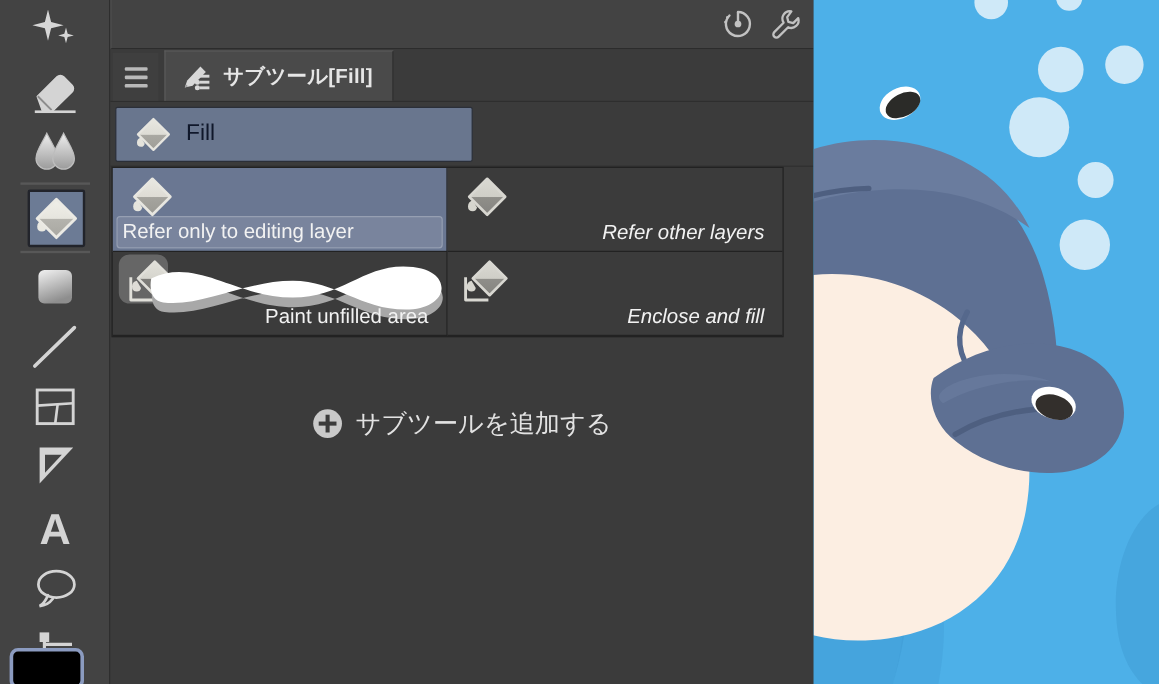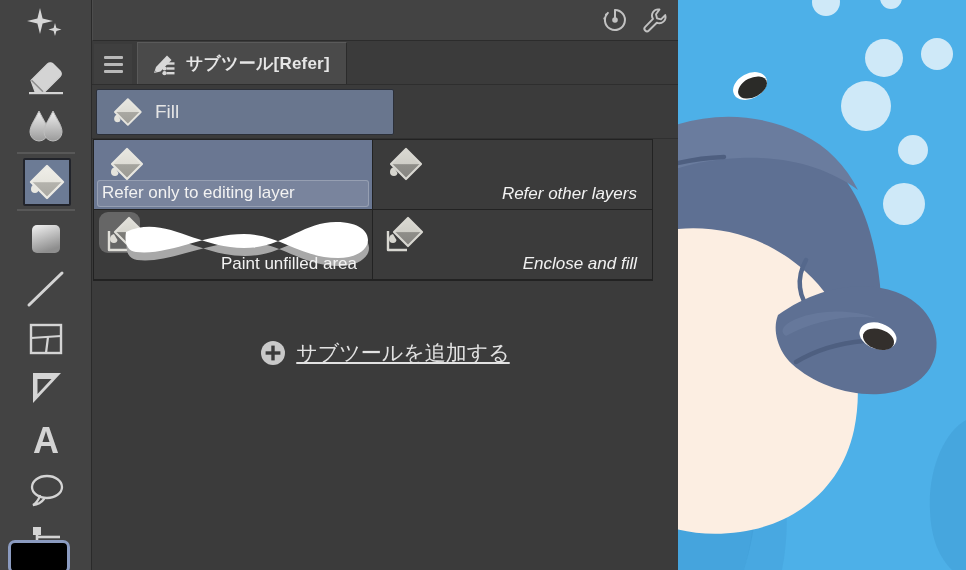--- a/index.html
+++ b/index.html
@@ -84,21 +84,21 @@
     display:flex; align-items:center;
     padding:0 0 0 2px;
     border-bottom:1px solid #303030;
   }
   #current-item {
     width:298px; height:46px; margin-left:2px;
     background:#69768e; border:1px solid #2b2f38; border-radius:2px;
     display:flex; align-items:center; gap:8px; padding-left:10px;
     cursor:pointer;
   }
-  #current-item .lbl { color:#e5e5e5; font-size:19px; }
+  #current-item .lbl { color:#0f172a; font-size:19px; }
 
   
   #grid {
     position:relative;
     width:560px; margin-left:1px;
     background:#2e2e2e;
     border:1px solid #222;
     display:grid; grid-template-columns:1fr 1fr; grid-auto-rows:70px;
   }
   .cell {
@@ -128,21 +128,21 @@
     background:rgba(255,255,255,0.22); border-radius:9px;
   }
   .stroke-svg { position:absolute; left:30px; top:-2px; width:250px; height:60px; }
 
   
   #add-subtool {
     margin-top:58px; display:flex; align-items:center; justify-content:center;
     gap:10px; cursor:pointer;
   }
   #add-subtool .plus-ico { width:26px; height:26px; display:block; }
-  #add-subtool .lbl { color:#e2e2e2; font-size:21px;text-decoration:underline; }
+  #add-subtool .lbl { color:#e2e2e2; font-size:21px; }
 
   
   #canvas-art {
     position:absolute; left:678px; top:0; width:288px; height:570px;
     overflow:hidden; background:#4db0e8;
   }
   #canvas-art svg { display:block; width:288px; height:570px; }
 </style>
 </head>
 <body>
@@ -284,21 +284,21 @@
         <svg style="width:30px;height:30px;display:block" viewBox="0 0 30 30">
           <path d="M6 24 L8 18 L19 6.5 L23.5 11 L12.5 22.5 Z" fill="#d8d8d8"></path>
           <path d="M6 24 L8.6 22.8 L7.2 21.4 Z" fill="#9a9a9a"></path>
           <circle cx="16.5" cy="14.5" r="2.1" fill="#d8d8d8"></circle>
           <rect x="18.5" y="13.3" width="8" height="2.4" fill="#d8d8d8"></rect>
           <circle cx="16.5" cy="19.5" r="2.1" fill="#d8d8d8"></circle>
           <rect x="18.5" y="18.3" width="8" height="2.4" fill="#d8d8d8"></rect>
           <circle cx="16.5" cy="24.2" r="2.1" fill="#d8d8d8"></circle>
           <rect x="18.5" y="23" width="8" height="2.4" fill="#d8d8d8"></rect>
         </svg>
-        <span class="tab-label">サブツール[Refer]</span>
+        <span class="tab-label">サブツール[Fill]</span>
       </div>
     </div>
 
     <div id="current-row">
       <div id="current-item">
         <svg style="width:40px;height:36px;display:block" viewBox="0 0 46 42">
           <defs>
             <linearGradient id="bkt2" x1="0" y1="0" x2="0" y2="1">
               <stop offset="0" stop-color="#e8e7e0"></stop>
                 <stop offset="0.5" stop-color="#dddcd5"></stop>

